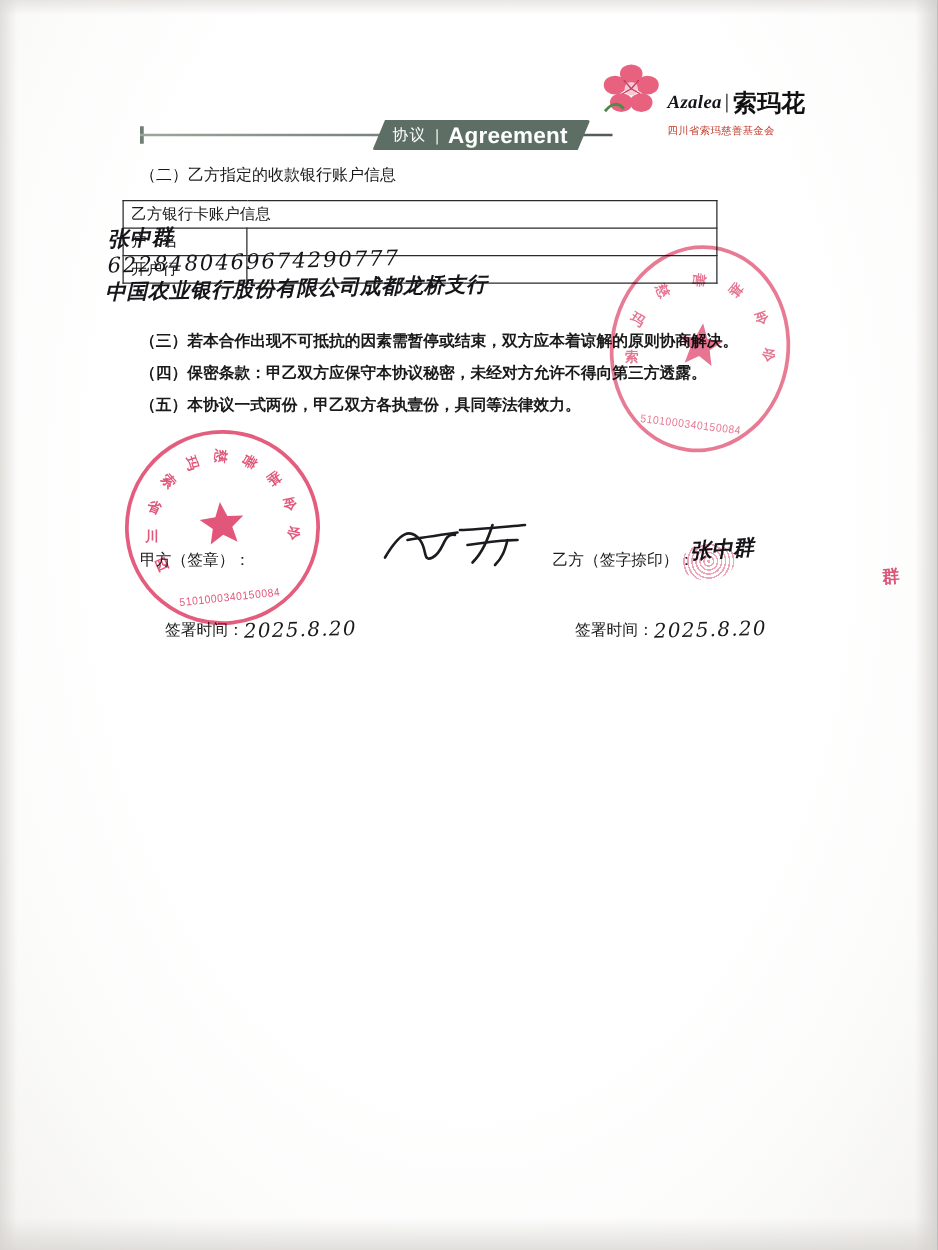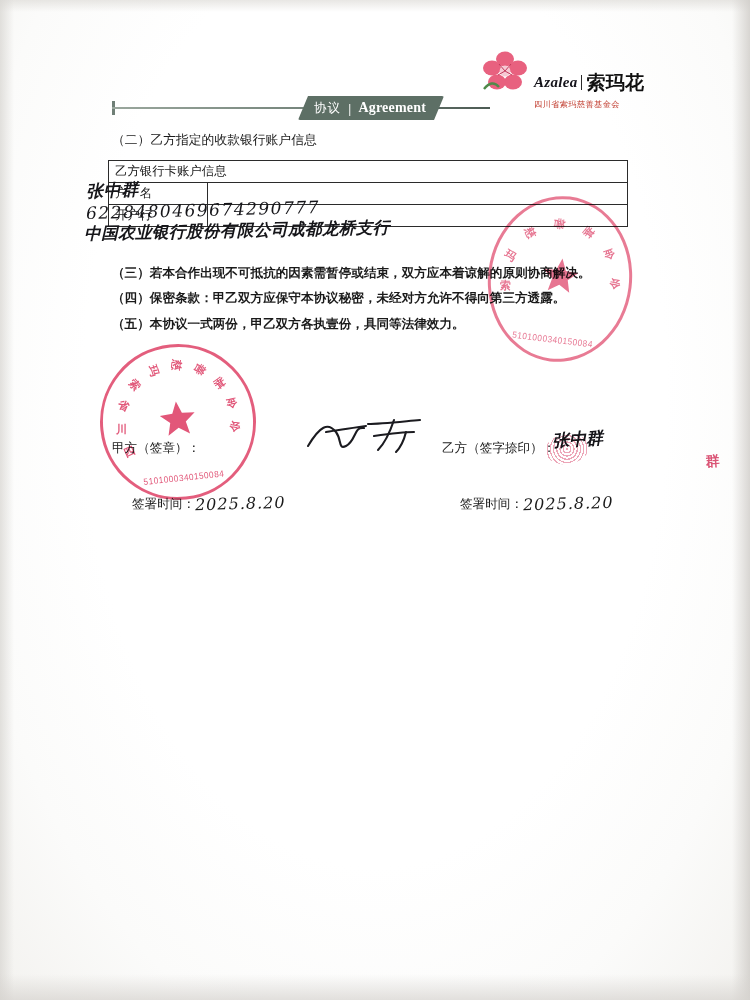--- a/index.html
+++ b/index.html
@@ -140,44 +140,44 @@
     color: #fff;
     display: flex;
     align-items: center;
     gap: 7px;
     font-size: 13px;
     border-radius: 2px;
     clip-path: polygon(10px 0, 100% 0, calc(100% - 10px) 100%, 0 100%);
   }
   .banner-pill .cn { font-size: 12.5px; letter-spacing: 1px; }
   .banner-pill .bar { opacity: .85; }
-  .banner-pill .en { font-family: Liberation Serif, serif; font-weight: bold; font-size: 14px; letter-spacing: .2px; }
+  .banner-pill .en { font-family: Liberation Sans, sans-serif; font-weight: bold; font-size: 18px; letter-spacing: .2px; }
 
   
   .doc-body {
     position: absolute;
     left: 112px;
     top: 128px;
     width: 520px;
     color: #1a1a1a;
     font-size: 12.6px;
     line-height: 1.85;
   }
   .para { margin: 0 0 2px 0; font-weight: bold; }
   .heading-1 {
     margin: 0 0 12px 0;
     font-size: 12.8px;
   }
 
   
   .bank-table {
     position: absolute;
-    left: 108px;
+    left: 98px;
     top: 160px;
-    width: 520px;
+    width: 476px;
     border-collapse: collapse;
     font-size: 12.4px;
     color: #1a1a1a;
   }
   .bank-table td {
     border: 1px solid #2b2b2b;
     height: 19px;
     padding: 1px 6px;
     vertical-align: middle;
   }

